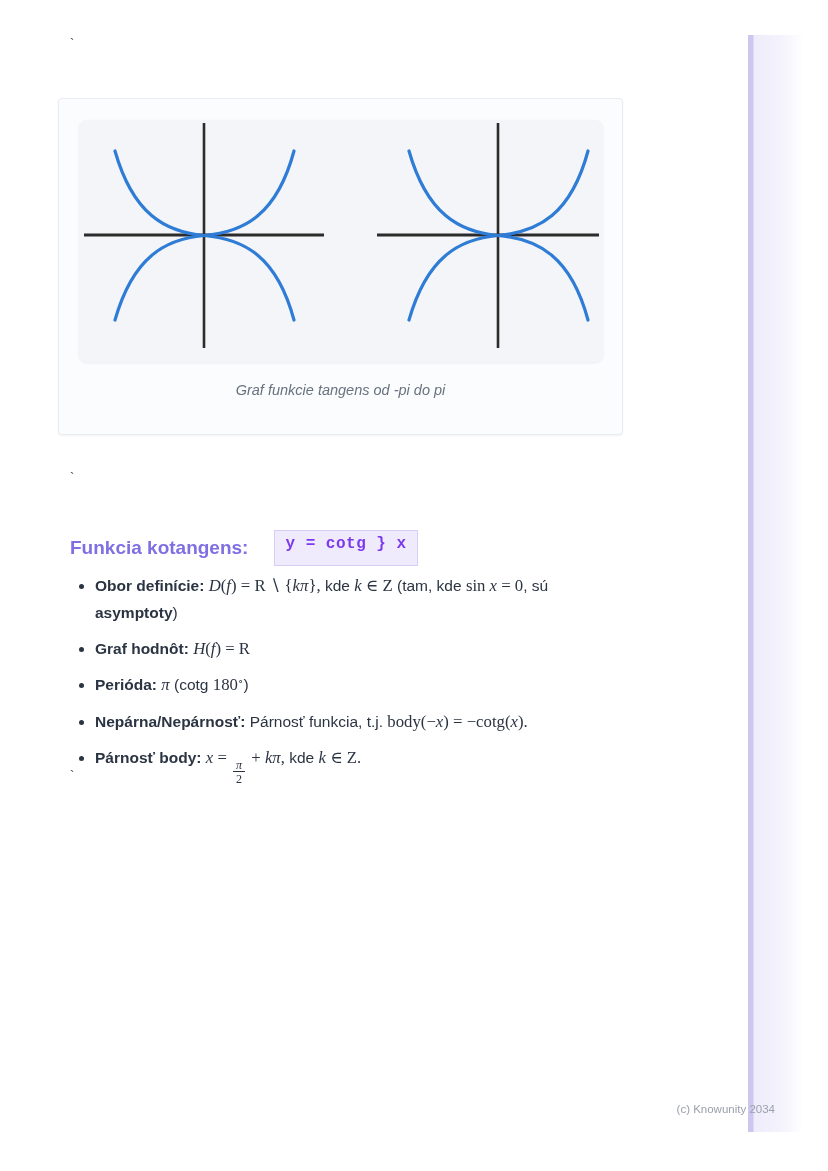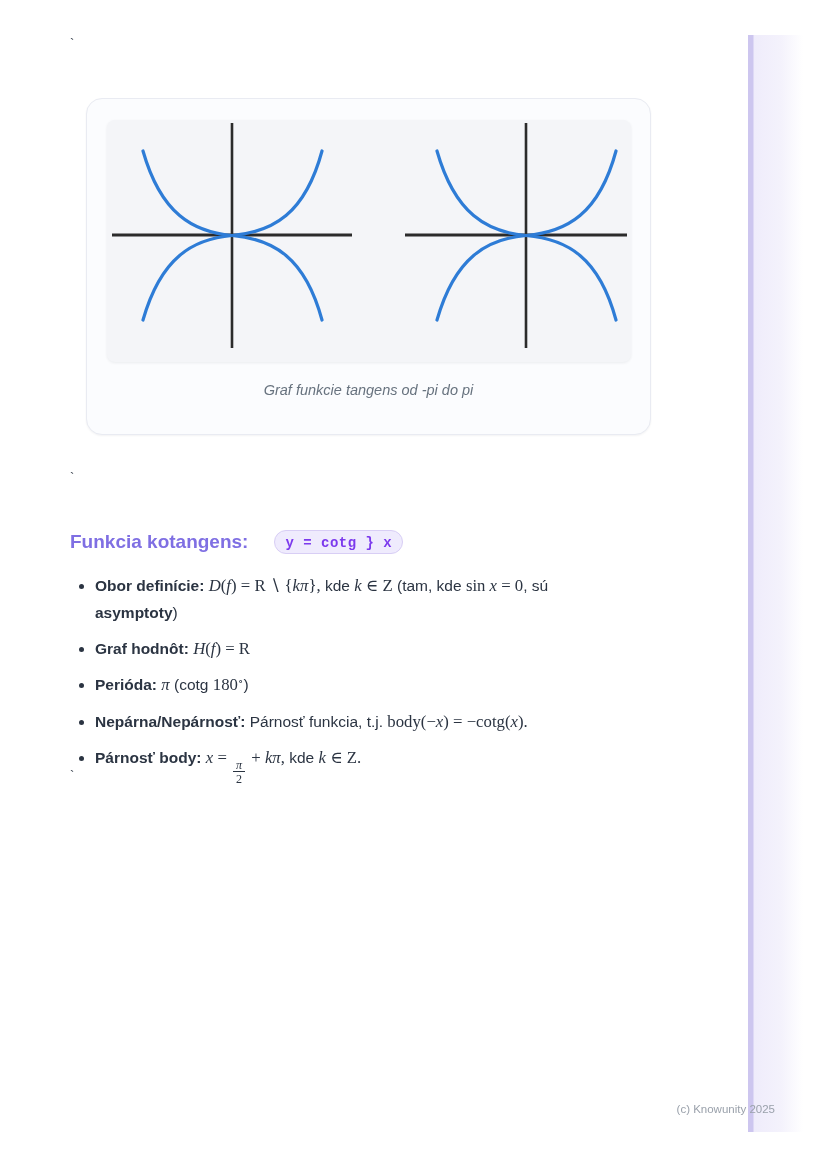--- a/index.html
+++ b/index.html
@@ -2,36 +2,36 @@
 <html style="--text: #2b3442; --accent: #7f6fe3; --chip-text: #7c3aed; --chip-bg: #efebfd; --chip-border: #d8cef5; --curve-blue: #2e7cd6; --axis: #2b2b2b; --caption: #67727e; --footer: #9aa1ab; --bar: #cdc6ef; --bar-light: #efecfb;"><head>
 <meta charset="utf-8">
 <style>
   html,body{margin:0;padding:0;background:#fff;}
   .page{position:relative;width:828px;height:1171px;background:#ffffff;overflow:hidden;
         font-family:"Liberation Sans",sans-serif;color:var(--text,#2b3442);}
 
   .mark{position:absolute;left:70px;font-size:13px;color:#3f4854;}
   .m1{top:36px}.m2{top:470px}.m3{top:768px}
 
-  .card{position:absolute;top:98px;left:86px;width:563px;height:335px;background:#fbfcfe;
-        border:1px solid #e9ebf2;border-radius:16px;box-shadow:0 1px 2px rgba(16,24,40,.05);}
+  .card{position:absolute;top:98px;left:58px;width:563px;height:335px;background:#fbfcfe;
+        border:1px solid #e9ebf2;border-radius:4px;box-shadow:0 1px 2px rgba(16,24,40,.05);}
   .img-area{width:524px;height:242px;margin:21px auto 0;background:#f4f5f8;border-radius:8px;
             box-shadow:0 1px 3px rgba(16,24,40,.07);}
   .caption{margin-top:20px;text-align:center;font-style:italic;font-size:14.5px;color:var(--caption,#67727e);}
 
   .axis{stroke:var(--axis,#2b2b2b);}
   .axis-h{stroke-width:3;}
   .axis-v{stroke-width:2.6;}
   .curve{stroke:var(--curve-blue,#2e7cd6);fill:none;stroke-width:3.2;stroke-linecap:round;}
 
   .head-row{position:absolute;top:530px;left:70px;display:flex;align-items:center;gap:26px;}
   .head{font-size:19px;font-weight:700;color:var(--accent,#7f6fe3);}
-  .chip{font-family:"Liberation Mono","DejaVu Sans Mono",monospace;font-weight:700;font-size:14px;
+  .chip{font-family:"Liberation Mono","DejaVu Sans Mono",monospace;font-weight:700;font-size:16px;
         color:var(--chip-text,#7c3aed);background:var(--chip-bg,#efebfd);
-        border:1px solid var(--chip-border,#d8cef5);border-radius:12px;padding:4px 10px 2px;letter-spacing:.5px;}
+        border:1px solid var(--chip-border,#d8cef5);border-radius:0;padding:4px 10px 12px;letter-spacing:.5px;}
 
   .bullets{position:absolute;top:572px;left:70px;width:545px;margin:0;padding:0 0 0 25px;list-style:disc;}
   .bullets li{font-size:15.5px;line-height:1.7;margin-bottom:8px;}
   .r-b{font-weight:700;text-align:center;}
   .r-m,.r-mi,.r-sup,.r-frac{font-family:"Liberation Serif","DejaVu Serif",serif;}
   .r-m,.r-mi{font-size:1.08em;}
   .r-mi{font-style:italic;}
   .r-sup{font-size:.72em;vertical-align:.45em;}
   .r-frac{display:inline-flex;flex-direction:column;align-items:center;line-height:1.05;
           font-size:.78em;vertical-align:-.45em;margin:0 2px;}
@@ -83,16 +83,16 @@
       <li><span class="r-b">Perióda:</span><span> </span><span class="r-mi">π</span><span> (cotg </span><span class="r-m">180</span><span class="r-sup">∘</span><span>)</span></li>
       <li><span class="r-b">Nepárna/Nepárnosť:</span><span> Párnosť funkcia, t.j. </span><span class="r-m">body(−</span><span class="r-mi">x</span><span class="r-m">) = −cotg(</span><span class="r-mi">x</span><span class="r-m">).</span></li>
       <li><span class="r-b">Párnosť body:</span><span> </span><span class="r-mi">x</span><span class="r-m"> = </span><span class="r-frac">
           <span class="num">π</span>
           <span class="den">2</span>
         </span><span class="r-m"> + </span><span class="r-mi">kπ</span><span class="r-m">,</span><span> kde </span><span class="r-mi">k</span><span class="r-m"> ∈ Z.</span></li>
     </ul>
 
   <span class="mark m3">`</span>
 
-  <div class="footer">(c) Knowunity 2025</div>
+  <div class="footer">(c) Knowunity 2034</div>
   <div class="edge-bar"></div>
 
 </div>
 
 </body></html>

